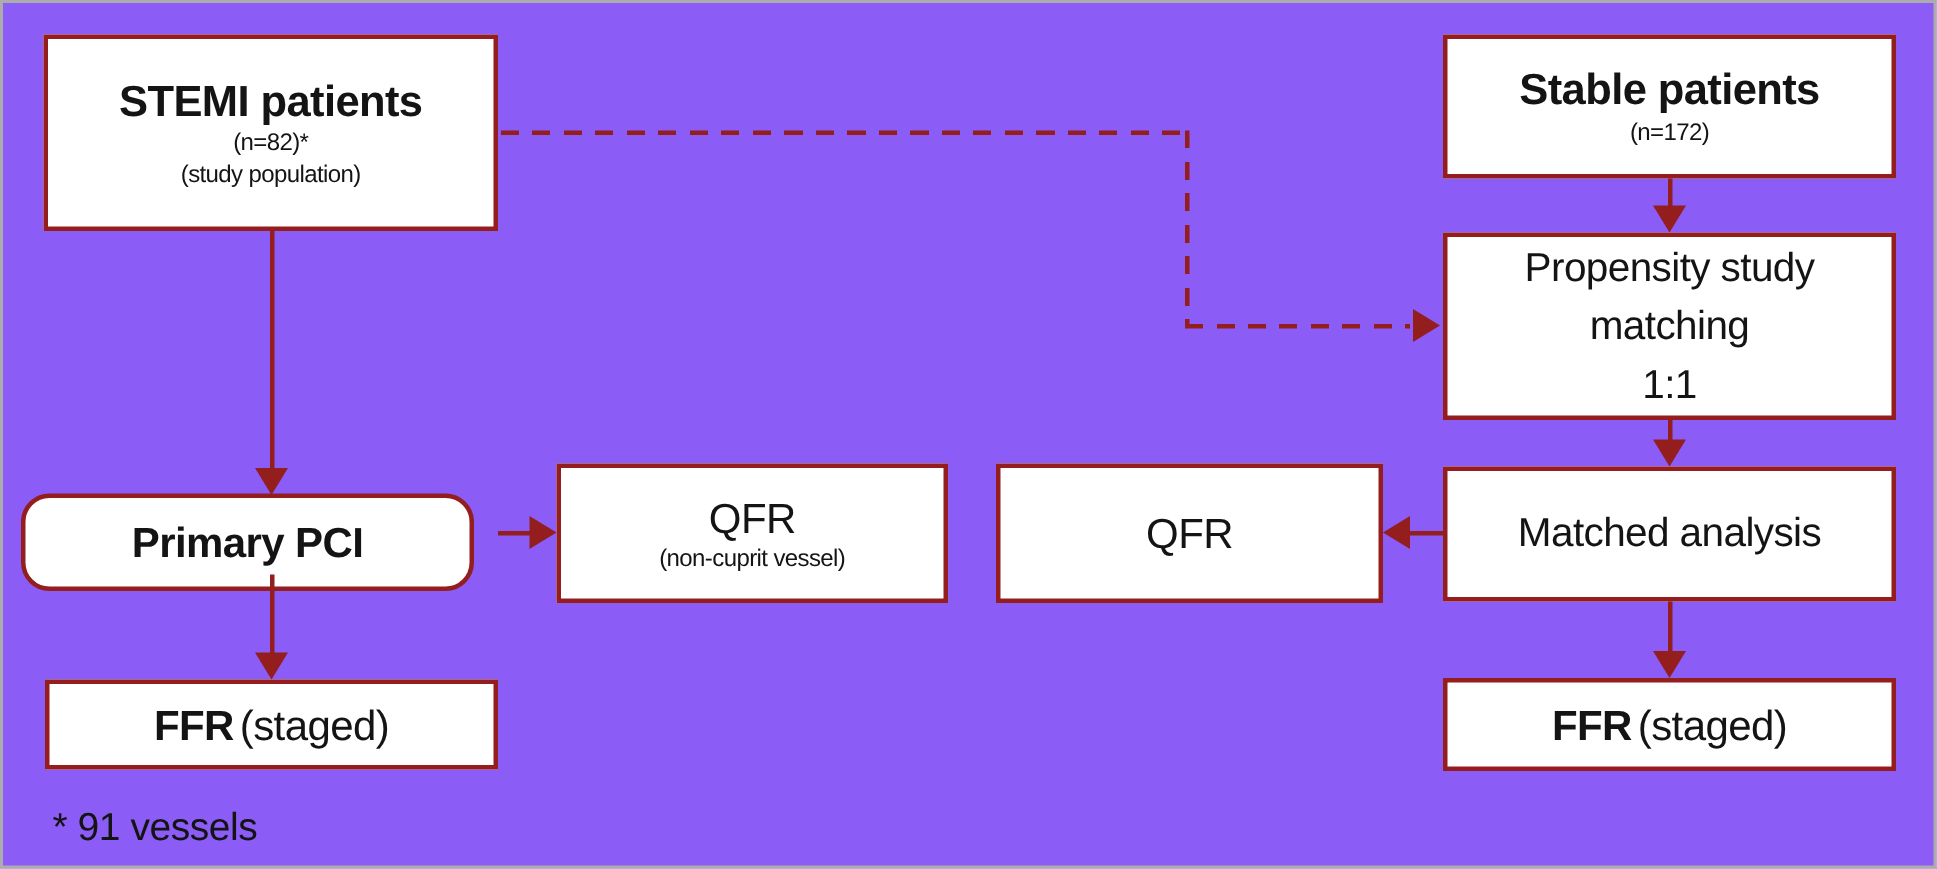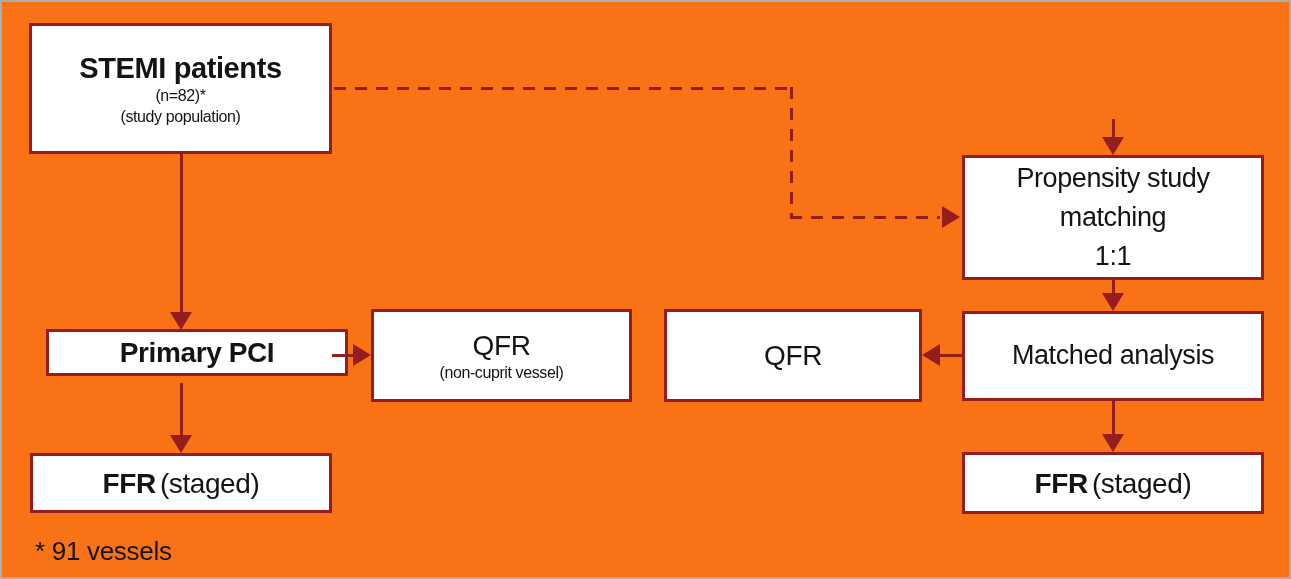--- a/index.html
+++ b/index.html
@@ -1,19 +1,19 @@
 <!DOCTYPE html>
 <html><head>
 <meta charset="utf-8">
 <style>
   html,body { margin:0; padding:0; background:#e8e8e8; }
   .canvas {
     position:relative;
     width:1291px; height:579px;
-    background:#f97316;
+    background:#8b5cf6;
     border:2px solid #ACACAC;
     box-sizing:border-box;
     font-family:"Liberation Sans", sans-serif;
     color:#141414;
     overflow:hidden;
   }
   .box {
     position:absolute;
     background:#FFFFFF;
     border:3px solid #941D1D;
@@ -49,20 +49,24 @@
 <body>
 
 <div class="canvas">
 
   <div class="box" style="left:27px; top:21px; width:303px; height:131px;">
     <div class="title">STEMI patients</div>
     <div class="sub">(n=82)*</div>
     <div class="sub">(study population)</div>
   </div>
 
+  <div class="box" style="left:960px; top:21px; width:302px; height:96px;">
+    <div class="title">Stable patients</div>
+    <div class="sub">(n=172)</div>
+  </div>
 
   <div class="box" style="left:960px; top:153px; width:302px; height:125px;">
     <div class="mline">Propensity study</div>
     <div class="mline">matching</div>
     <div class="mline">1:1</div>
   </div>
 
   <div class="box" style="left:960px; top:309px; width:302px; height:90px;">
     <div class="mline">Matched analysis</div>
   </div>
@@ -73,21 +77,21 @@
 
   <div class="box" style="left:369px; top:307px; width:261px; height:93px;">
     <div class="big">QFR</div>
     <div class="sub">(non-cuprit vessel)</div>
   </div>
 
   <div class="box" style="left:662px; top:307px; width:258px; height:93px;">
     <div class="big">QFR</div>
   </div>
 
-  <div class="box" style="left:44px; top:327px; width:302px; height:47px;">
+  <div class="box" style="left:12px; top:327px; width:302px; height:65px;border-radius:19px;">
     <div class="bigbold">Primary PCI</div>
   </div>
 
   <div class="box" style="left:28px; top:451px; width:302px; height:60px; flex-direction:row;">
     <span class="bigbold">FFR</span>&nbsp;<span class="big">(staged)</span>
   </div>
 
   <div class="line-v" style="left:178px; top:152px; height:160px;"></div>
   <div class="ah-down" style="left:168px; top:310px;"></div>
 

